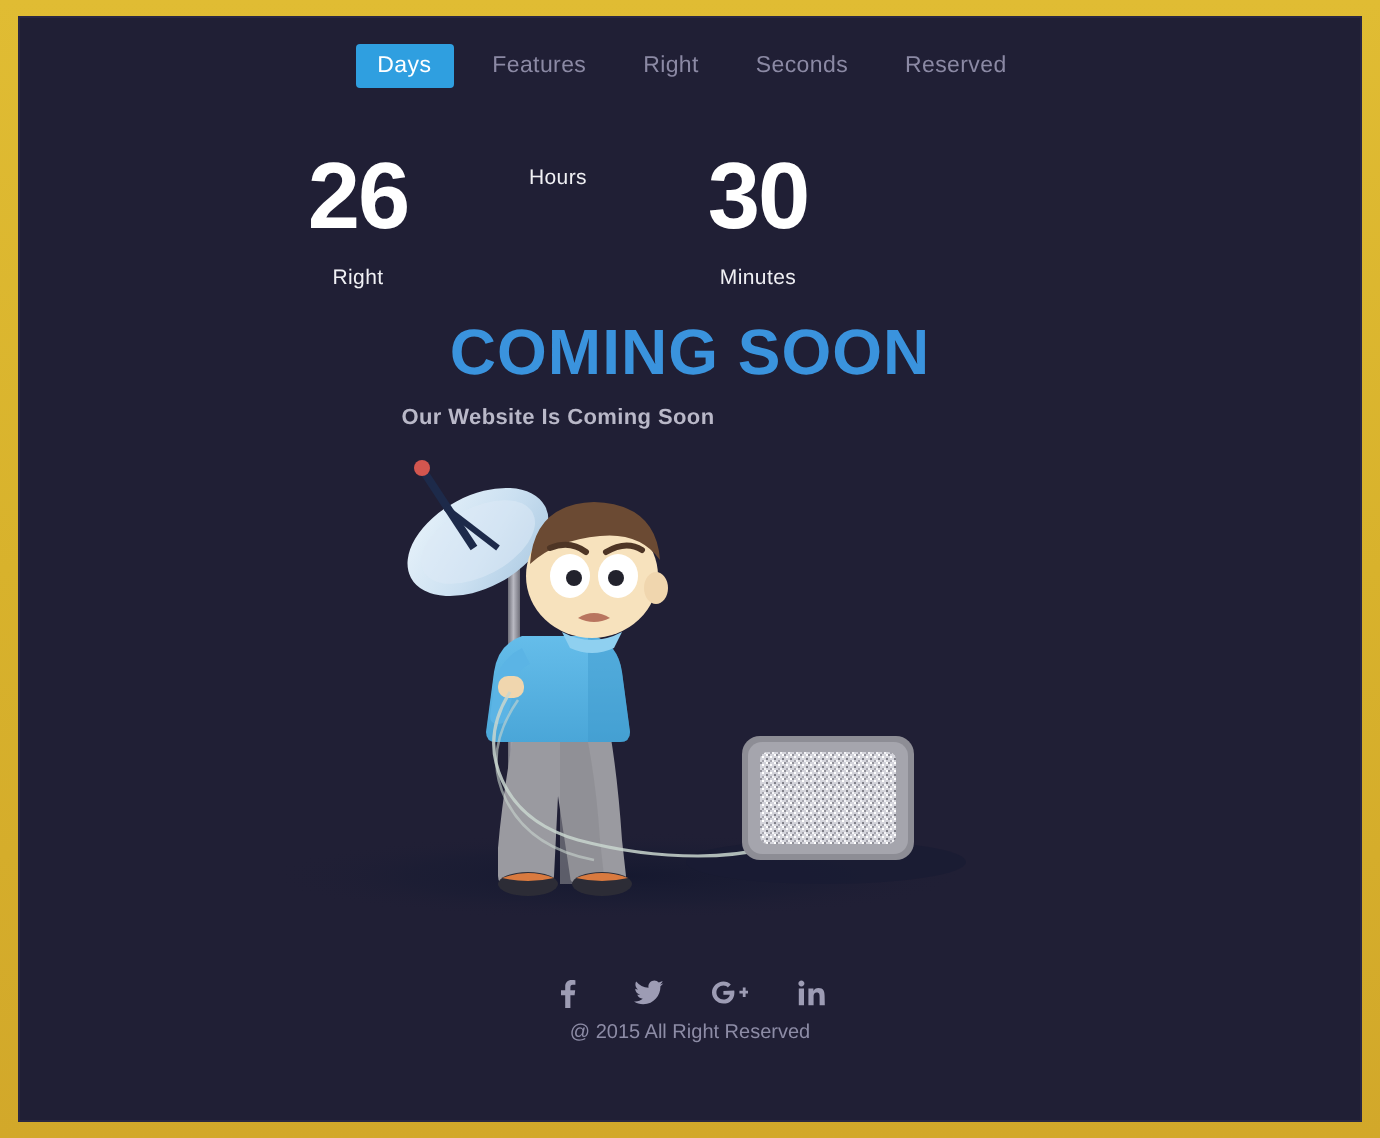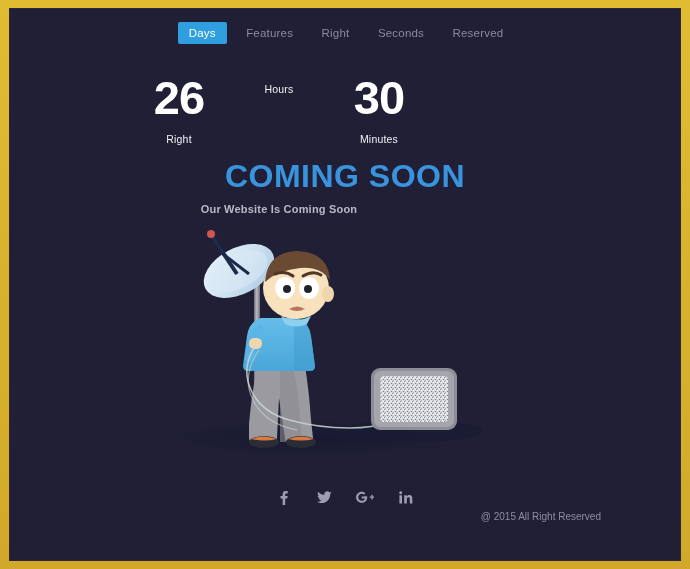--- a/index.html
+++ b/index.html
@@ -164,22 +164,22 @@
     margin: 0 7px;
     color: #9d9cb4;
     font-size: 12px;
     line-height: 16px;
     vertical-align: middle;
   }
   #copyright {
     position: absolute;
     top: 503px;
     left: 0;
-    width: 592px;
-    text-align: right;
+    width: 672px;
+    text-align: center;
     font-size: 10px;
     color: #8d8ca6;
   }
   #watermark {
     position: absolute;
     left: 27px;
     top: 513px;
     font-size: 11px;
     color: #e8e8f0;
     letter-spacing: .1px;

